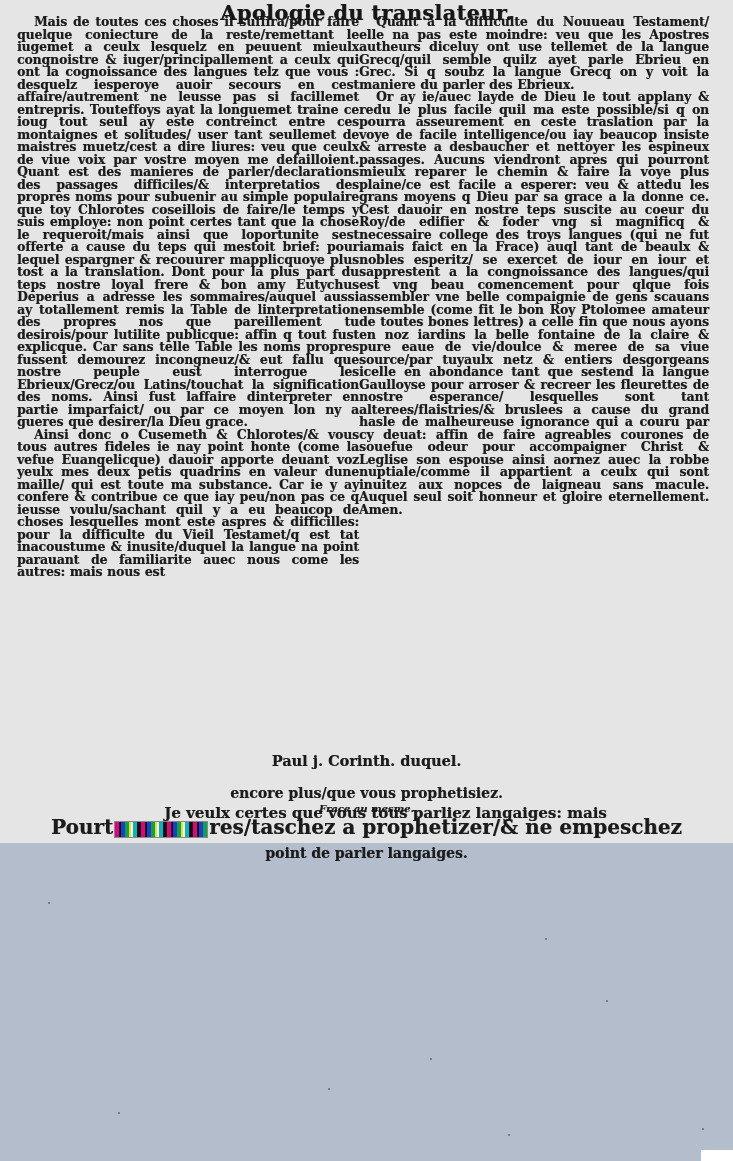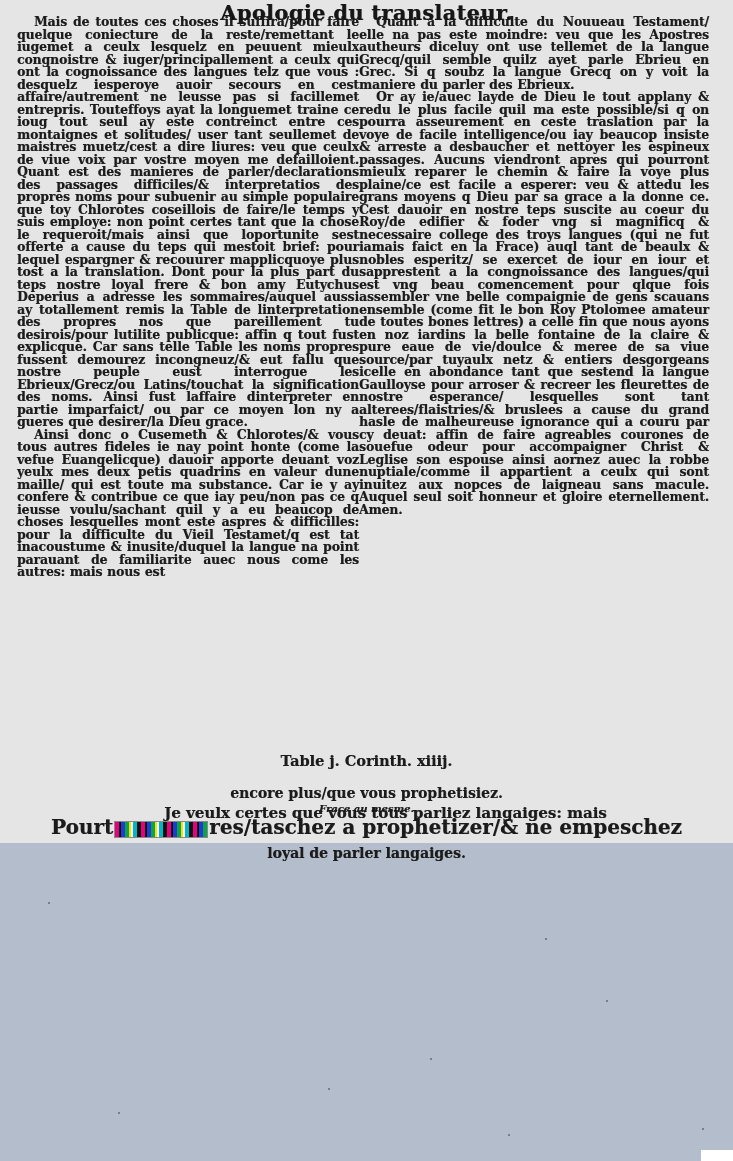--- a/index.html
+++ b/index.html
@@ -51,28 +51,28 @@
     <div class="col left">
       <p class="indent">Mais de toutes ces choses il suffira/pour faire quelque coniecture de la reste/remettant le iugemet a ceulx lesquelz en peuuent mieulx congnoistre &amp; iuger/principallement a ceulx qui ont la cognoissance des langues telz que vous : desquelz iesperoye auoir secours en cest affaire/autrement ne leusse pas si facillemet entrepris. Touteffoys ayat la longuemet traine ce ioug tout seul ay este contreinct entre ces montaignes et solitudes/ user tant seullemet de maistres muetz/cest a dire liures: veu que ceulx de viue voix par vostre moyen me defailloient.    Quant est des manieres de parler/declarations des passages difficiles/&amp; interpretatios des propres noms pour subuenir au simple populaire que toy Chlorotes coseillois de faire/le temps y suis employe: non point certes tant que la chose le requeroit/mais ainsi que loportunite sest offerte a cause du teps qui mestoit brief: pour lequel espargner &amp; recouurer mapplicquoye plus tost a la translation. Dont pour la plus part du teps nostre loyal frere &amp; bon amy Eutychus Deperius a adresse les sommaires/auquel aussi ay totallement remis la Table de linterpretation des propres nos que pareillement tu desirois/pour lutilite publicque: affin q tout fust explicque. Car sans telle Table les noms propres fussent demourez incongneuz/&amp; eut fallu que nostre peuple eust interrogue les Ebrieux/Grecz/ou Latins/touchat la signification des noms. Ainsi fust laffaire dinterpreter en partie imparfaict/ ou par ce moyen lon ny a gueres que desirer/la Dieu grace.</p>
       <p class="indent">Ainsi donc o Cusemeth &amp; Chlorotes/&amp; vous tous autres fideles ie nay point honte (come la vefue Euangelicque) dauoir apporte deuant voz yeulx mes deux petis quadrins en valeur dune maille/ qui est toute ma substance. Car ie y ay confere &amp; contribue ce que iay peu/non pas ce q ieusse voulu/sachant quil y a eu beaucop de choses lesquelles mont este aspres &amp; difficilles: pour la difficulte du Vieil Testamet/q est tat inacoustume &amp; inusite/duquel la langue na point parauant de familiarite auec nous come les autres: mais nous est</p>
     </div>
     <div class="col right">
       <p class="indent">Quant a la difficulte du Nouueau Testament/ elle na pas este moindre: veu que les Apostres autheurs diceluy ont use tellemet de la langue Grecq/quil semble quilz ayet parle Ebrieu en Grec. Si q soubz la langue Grecq on y voit la maniere du parler des Ebrieux.</p>
       <p class="indent">Or ay ie/auec layde de Dieu le tout applany &amp; redu le plus facile quil ma este possible/si q on pourra asseurement en ceste traslation par la voye de facile intelligence/ou iay beaucop insiste &amp; arreste a desbaucher et nettoyer les espineux passages.  Aucuns viendront apres qui pourront mieulx reparer le chemin &amp; faire la voye plus plaine/ce est facile a esperer: veu &amp; attedu les grans moyens q Dieu par sa grace a la donne ce. Cest dauoir en nostre teps suscite au coeur du Roy/de edifier &amp; foder vng si magnificq &amp; necessaire college des troys langues (qui ne fut iamais faict en la Frace) auql tant de beaulx &amp; nobles esperitz/ se exercet de iour en iour et sapprestent a la congnoissance des langues/qui est vng beau comencement pour qlque fois assembler vne belle compaignie de gens scauans ensemble (come fit le bon Roy Ptolomee amateur de toutes bones lettres) a celle fin que nous ayons en noz iardins la belle fontaine de la claire &amp; pure eaue de vie/doulce &amp; meree de sa viue source/par tuyaulx netz &amp; entiers desgorgeans icelle en abondance tant que sestend la langue Gaulloyse pour arroser &amp; recreer les fleurettes de nostre esperance/ lesquelles sont tant alterees/flaistries/&amp; bruslees a cause du grand hasle de malheureuse ignorance qui a couru par cy deuat: affin de faire agreables courones de souefue odeur pour accompaigner Christ &amp; Leglise son espouse ainsi aornez auec la robbe nuptiale/comme il appartient a ceulx qui sont inuitez aux nopces de laigneau sans macule. Auquel seul soit honneur et gloire eternellement. Amen.</p>
     </div>
   </div>
 
-  <div class="footer-line f-ref">Table j. Corinth. xiiij.</div>
+  <div class="footer-line f-ref">Paul j. Corinth. duquel.</div>
   <div class="footer-line f-v1a">Je veulx certes que vous tous parliez langaiges: mais</div>
   <div class="footer-line f-v1b">encore plus/que vous prophetisiez.</div>
   <div class="footer-line f-sub">Frace au mesme.</div>
 
   <div class="footer-line f-v2a"><span>Pourt</span><span class="glitch"></span><span>res/taschez a prophetizer/&amp; ne empeschez</span></div>
 
-  <div class="footer-line f-v2b">loyal de parler langaiges.</div>
+  <div class="footer-line f-v2b">point de parler langaiges.</div>
 
   <div class="grey-band" style="background: rgb(180, 189, 203);">
     <div class="band-notch"></div>
   </div>
 
   <div class="speck" style="left:48px;top:902px;"></div>
   <div class="speck" style="left:328px;top:1088px;"></div>
   <div class="speck" style="left:508px;top:1134px;"></div>
   <div class="speck" style="left:606px;top:1000px;"></div>
   <div class="speck" style="left:430px;top:1058px;"></div>

